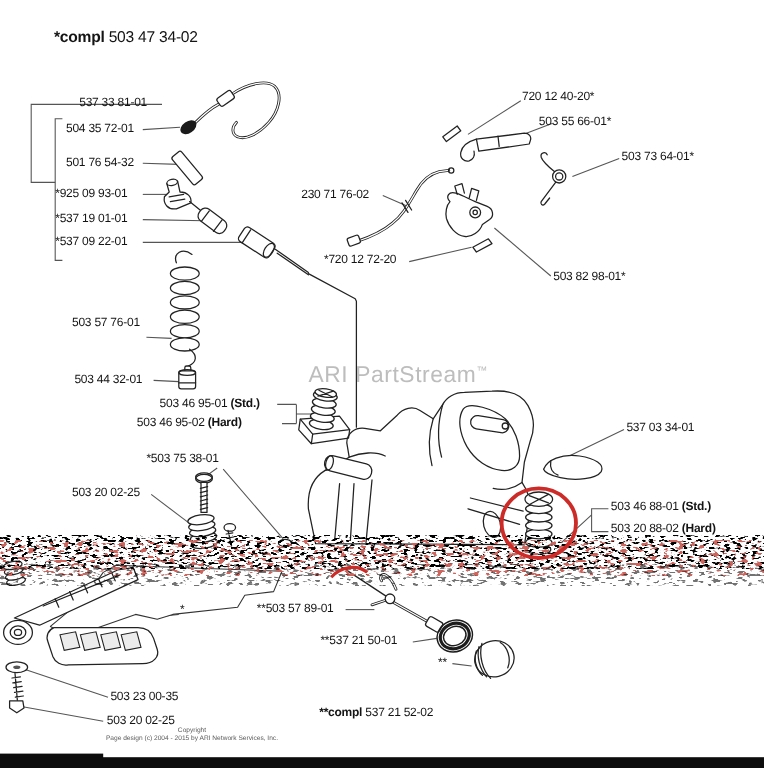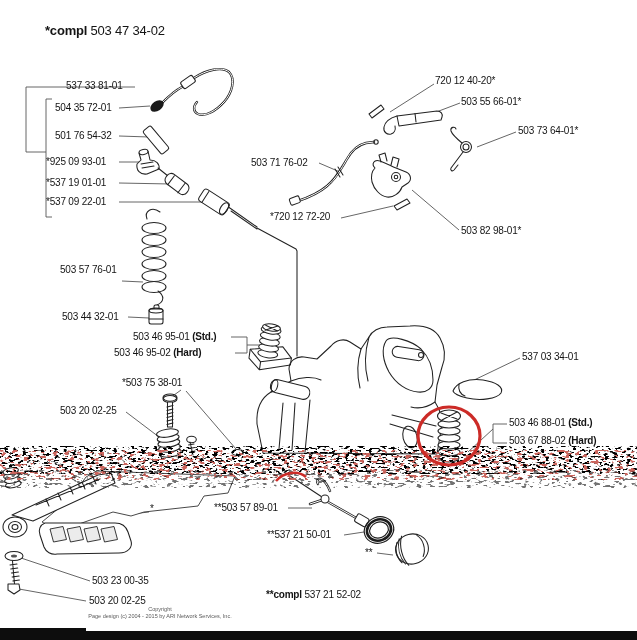--- a/index.html
+++ b/index.html
@@ -285,43 +285,44 @@
 </svg>
 
 <div class="lbl title" style="left:45px;top:24px"><span class="b">*compl </span><span>503 47 34-02</span></div>
 
 <div class="lbl" style="left:66px;top:80px"><span>537 33 81-01</span></div>
 <div class="lbl" style="left:55px;top:102px"><span>504 35 72-01</span></div>
 <div class="lbl" style="left:55px;top:130px"><span>501 76 54-32</span></div>
 <div class="lbl" style="left:46px;top:156px"><span>*925 09 93-01</span></div>
 <div class="lbl" style="left:46px;top:177px"><span>*537 19 01-01</span></div>
 <div class="lbl" style="left:46px;top:196px"><span>*537 09 22-01</span></div>
-<div class="lbl" style="left:251px;top:157px"><span>503 71 76-02</span></div>
+<div class="lbl" style="left:251px;top:157px"><span>230 71 76-02</span></div>
 <div class="lbl" style="left:435px;top:75px"><span>720 12 40-20*</span></div>
-<div class="lbl" style="left:461px;top:96px"><span>503 55 66-01*</span></div>
+<div class="lbl" style="left:449px;top:96px"><span>503 55 66-01*</span></div>
 <div class="lbl" style="left:518px;top:125px"><span>503 73 64-01*</span></div>
 <div class="lbl" style="left:270px;top:211px"><span>*720 12 72-20</span></div>
 <div class="lbl" style="left:461px;top:225px"><span>503 82 98-01*</span></div>
 <div class="lbl" style="left:60px;top:264px"><span>503 57 76-01</span></div>
 <div class="lbl" style="left:62px;top:311px"><span>503 44 32-01</span></div>
 <div class="lbl" style="left:133px;top:331px"><span>503 46 95-01 </span><span class="b">(Std.)</span></div>
 <div class="lbl" style="left:114px;top:347px"><span>503 46 95-02 </span><span class="b">(Hard)</span></div>
 <div class="lbl" style="left:522px;top:351px"><span>537 03 34-01</span></div>
 <div class="lbl" style="left:122px;top:377px"><span>*503 75 38-01</span></div>
 <div class="lbl" style="left:60px;top:405px"><span>503 20 02-25</span></div>
 <div class="lbl" style="left:509px;top:417px"><span>503 46 88-01 </span><span class="b">(Std.)</span></div>
-<div class="lbl" style="left:509px;top:435px"><span>503 67 88-02 </span><span class="b">(Hard)</span></div>
+<div class="lbl" style="left:509px;top:435px"><span>503 20 88-02 </span><span class="b">(Hard)</span></div>
 <div class="lbl" style="left:214px;top:502px"><span>**503 57 89-01</span></div>
 <div class="lbl" style="left:267px;top:529px"><span>**537 21 50-01</span></div>
 <div class="lbl" style="left:365px;top:547px"><span>**</span></div>
 <div class="lbl" style="left:92px;top:575px"><span>503 23 00-35</span></div>
 <div class="lbl" style="left:89px;top:595px"><span>503 20 02-25</span></div>
 <div class="lbl" style="left:266px;top:589px"><span class="b">**compl </span><span>537 21 52-02</span></div>
 <div class="lbl" style="left:150px;top:503px"><span>*</span></div>
 
+<div id="watermark"><span>ARI PartStream</span><sup>™</sup></div>
 
 <div id="copyright">
   <div>Copyright</div>
   <div>Page design (c) 2004 - 2015 by ARI Network Services, Inc.</div>
 </div>
 
 <div id="footer-bar-stub"></div>
 <div id="footer-bar"></div>
 
 </div>

